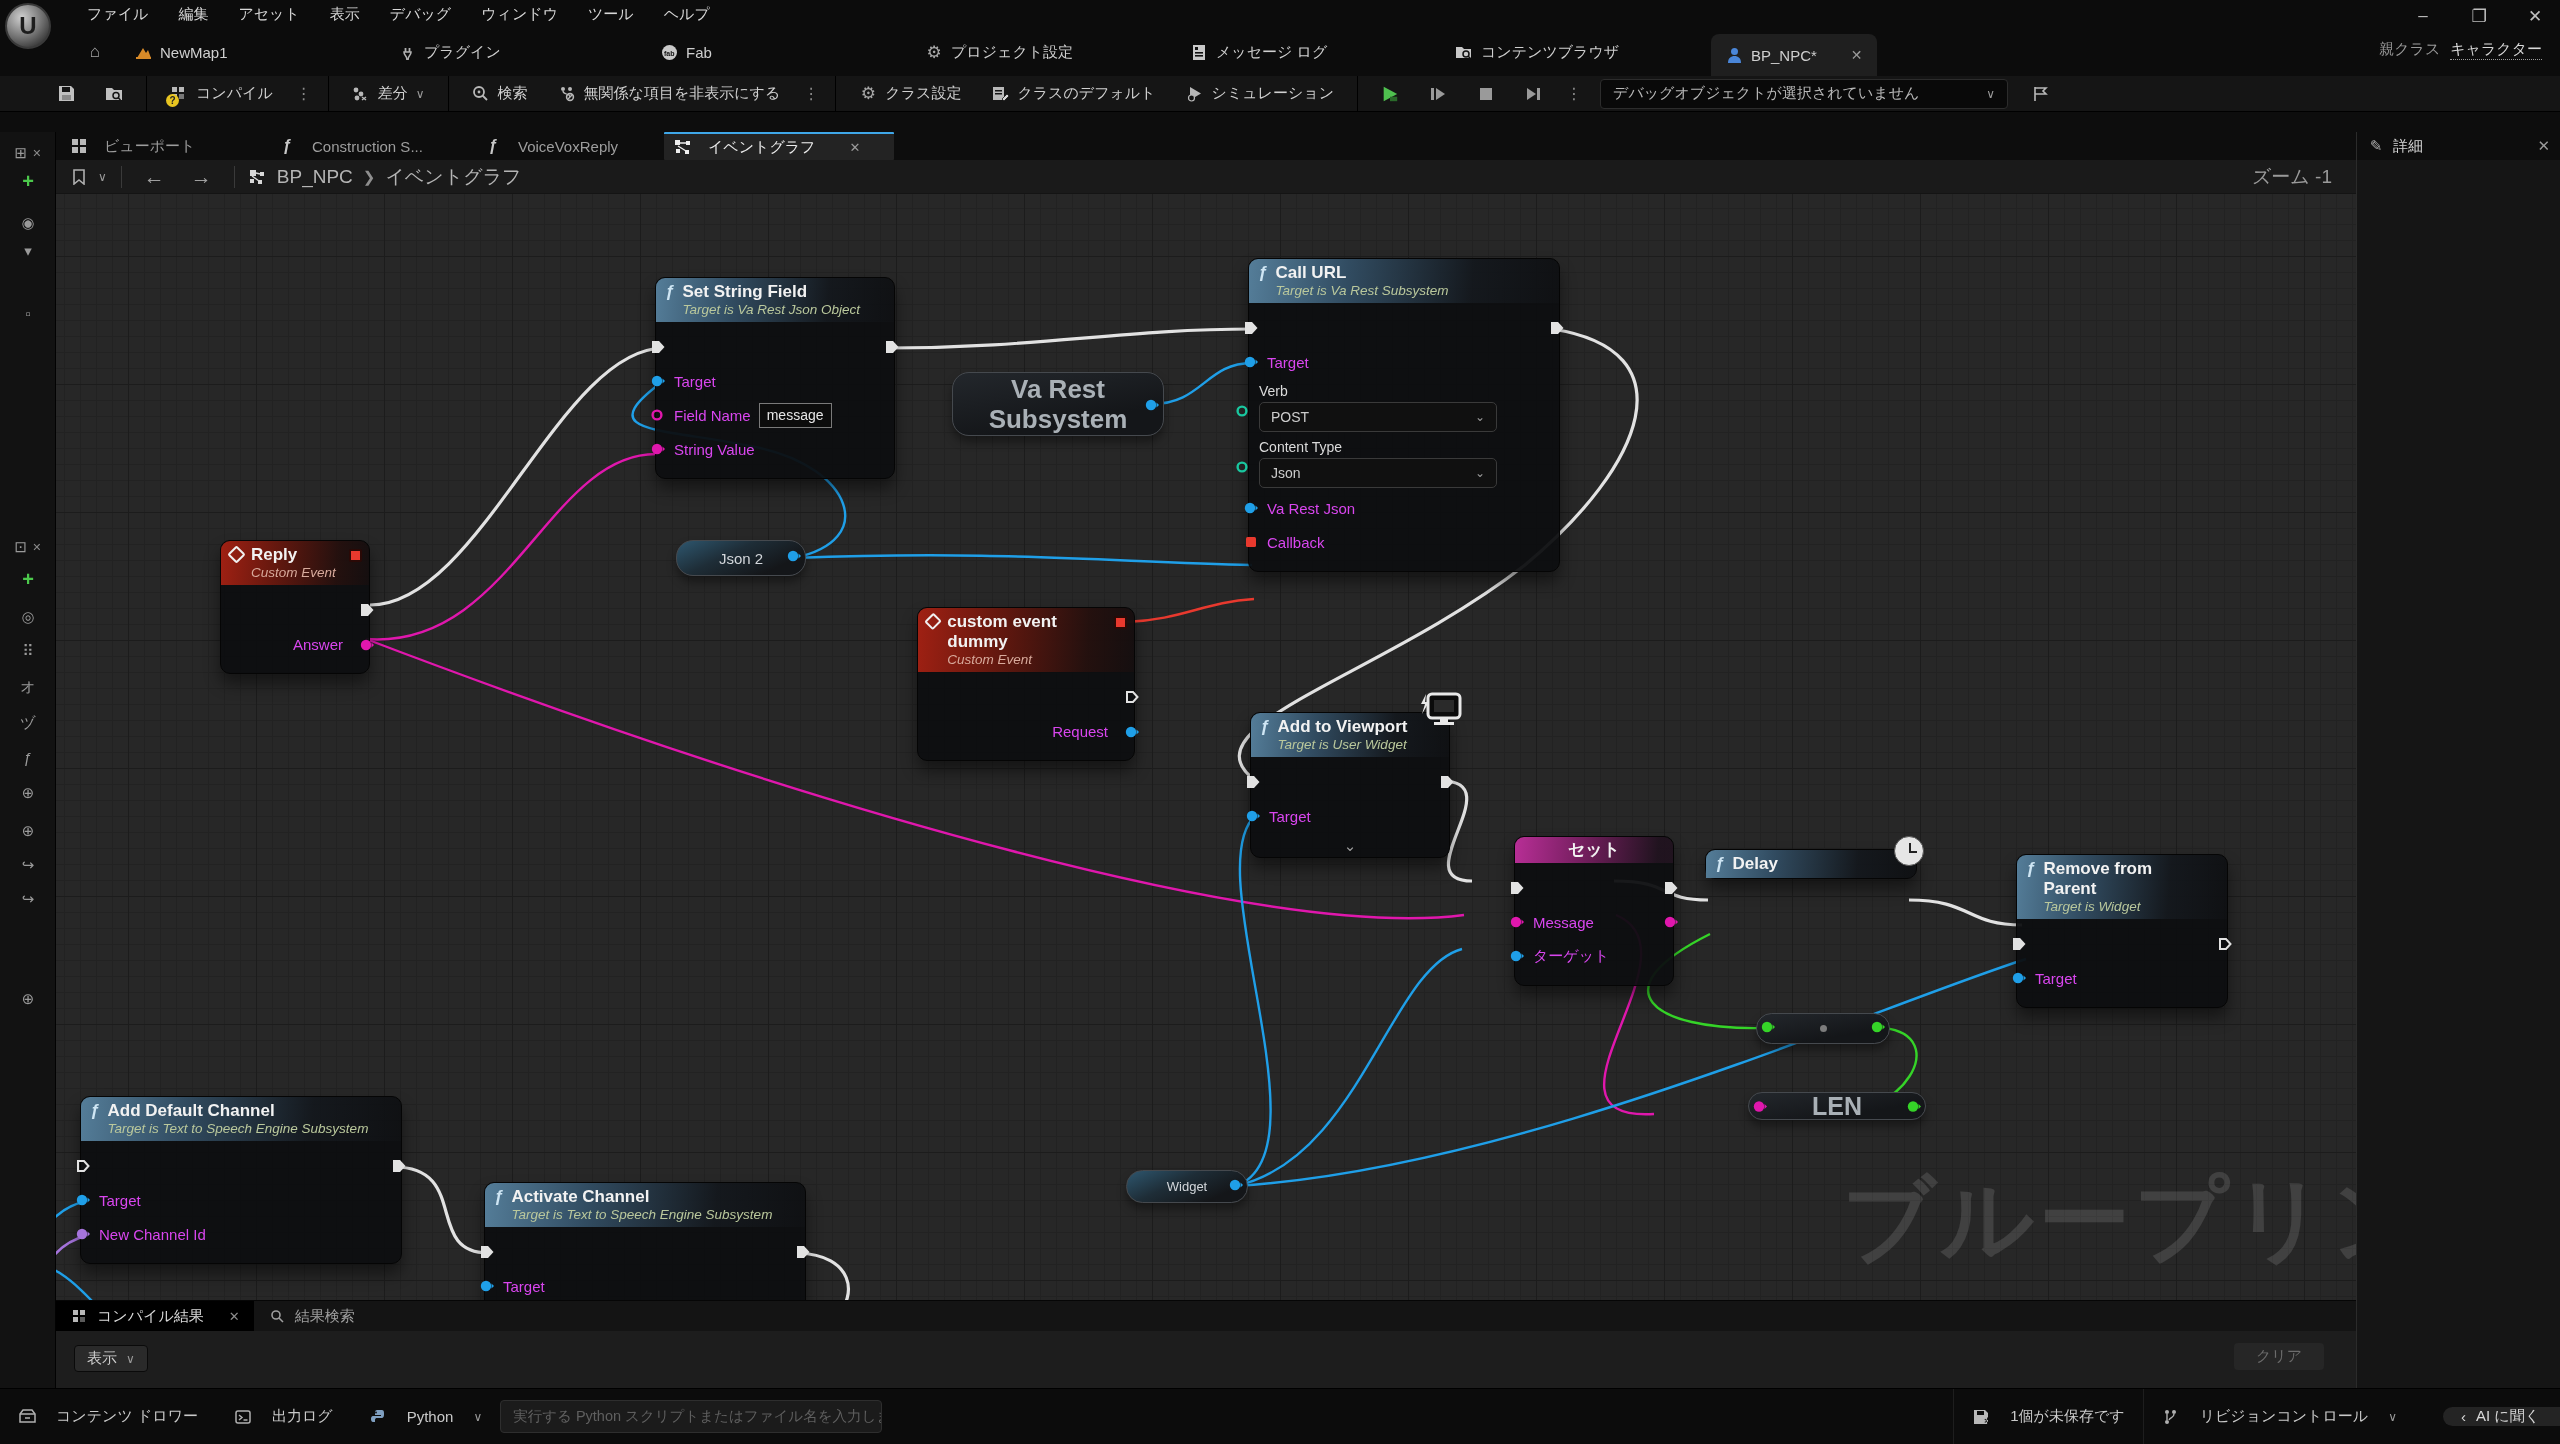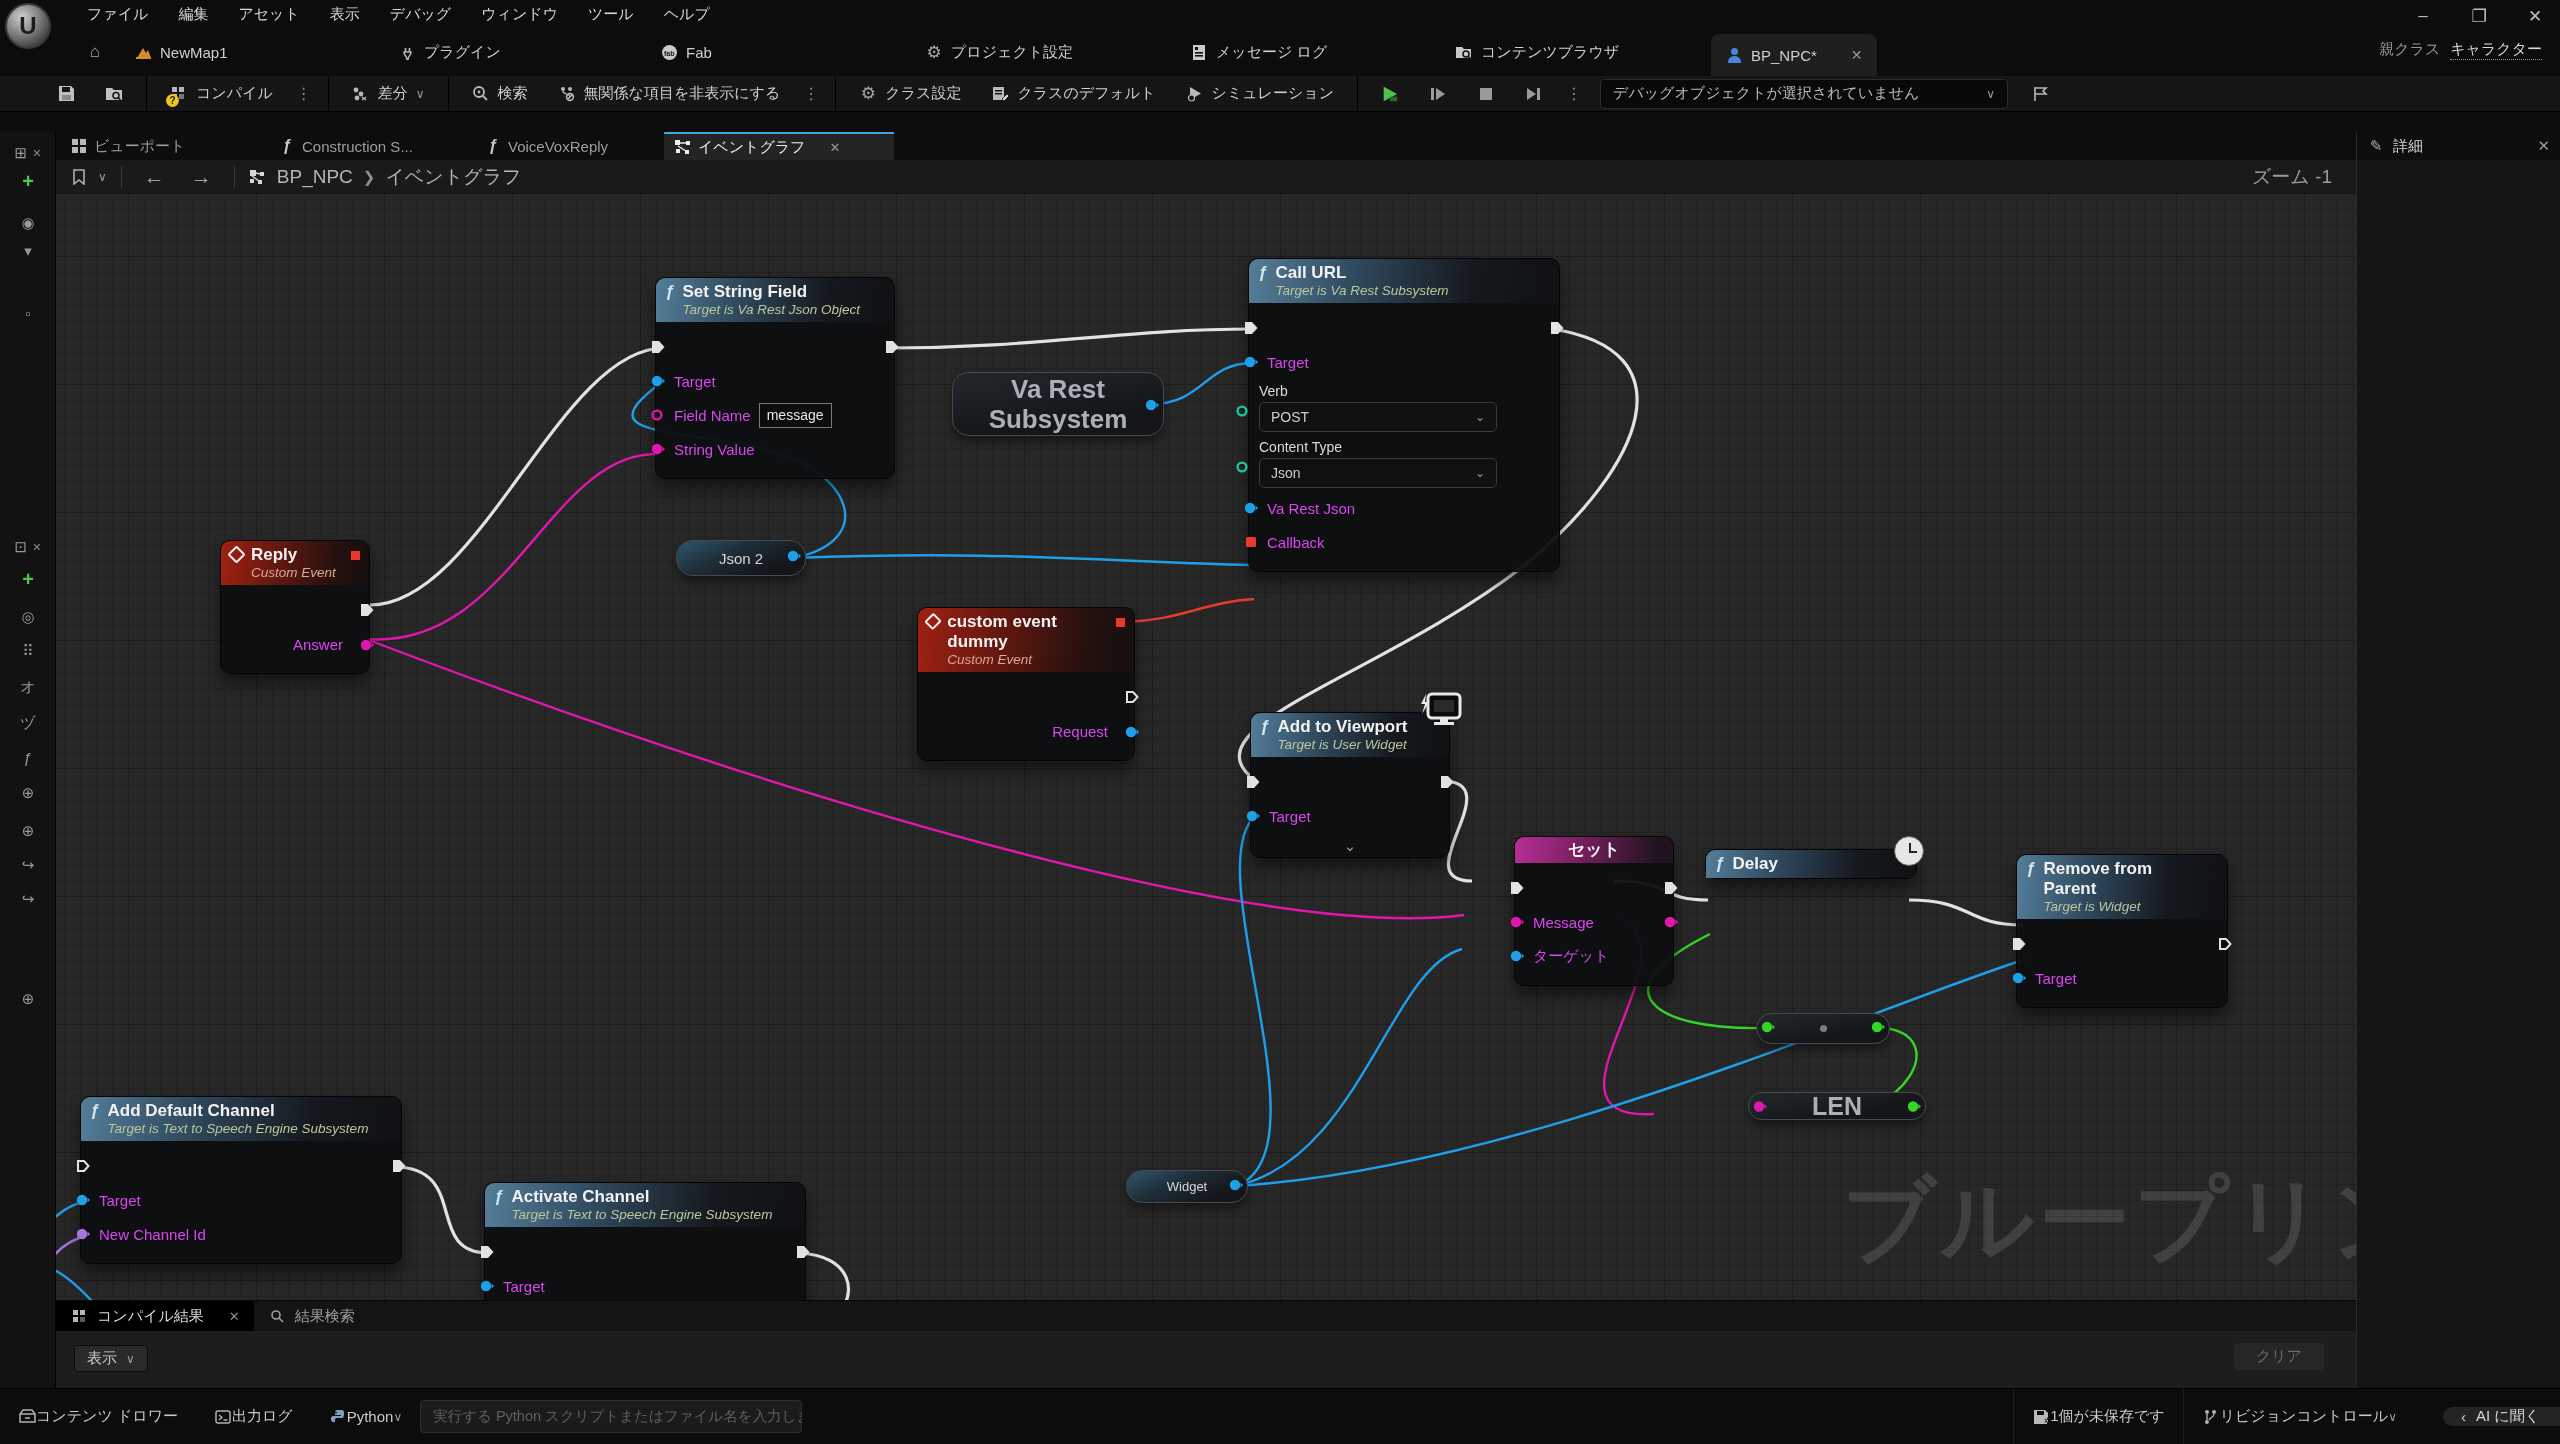--- a/index.html
+++ b/index.html
@@ -24,21 +24,21 @@
   .toolbar{position:absolute;left:0;top:76px;width:2560px;height:36px;background:#151515;border-bottom:1px solid #000;display:flex;align-items:center;padding-left:44px;gap:4px;}
   .tbtn{display:flex;align-items:center;gap:8px;padding:0 13px;height:30px;color:#d0d0d0;font-size:15px;}
   .tsep{width:1px;height:36px;background:#000;margin:0 6px;}
   .kebab{color:#8a8a8a;font-size:16px;padding:0 6px;}
   .caret{color:#9a9a9a;font-size:12px;}
   .badgeq{position:absolute;left:-4px;bottom:-4px;width:13px;height:13px;border-radius:50%;background:#e8c521;color:#222;font-size:10px;font-weight:bold;display:flex;align-items:center;justify-content:center;}
   .debugsel{display:flex;align-items:center;justify-content:space-between;width:408px;height:30px;background:#090909;border:1px solid #2c2c2c;border-radius:4px;padding:0 12px;color:#b8b8b8;font-size:15px;margin:0 8px;}
   
   .strip{position:absolute;left:0;top:112px;width:2560px;height:20px;background:#0d0d0d;}
   .doctabs{position:absolute;left:56px;top:132px;width:2300px;height:28px;background:#0d0d0d;}
-  .doctab{position:absolute;top:0;height:28px;display:flex;align-items:center;gap:6px;color:#9d9d9d;font-size:15px;padding:0 10px;}
+  .doctab{position:absolute;top:0;height:28px;display:flex;align-items:center;gap:16px;color:#9d9d9d;font-size:15px;padding:0 10px;}
   .doctab.active{background:#232323;color:#ececec;border-top:2px solid #3fa7e8;border-radius:1px;}
   .doctab .close{color:#9a9a9a;margin-left:18px;font-size:13px;}
   
   .lsidebar{position:absolute;left:0;top:132px;width:56px;height:1256px;background:#121212;border-right:1px solid #020202;}
   .lsb-item{width:56px;height:30px;display:flex;align-items:center;justify-content:center;color:#9a9a9a;font-size:15px;gap:5px;}
   .lsb-item .plus{color:#4cc94c;font-weight:bold;font-size:20px;}
   .details{position:absolute;left:2356px;top:132px;width:204px;height:1256px;background:#151515;border-left:1px solid #2b2b2b;}
   .dethead{height:28px;background:#0d0d0d;display:flex;align-items:center;padding:0 10px;gap:8px;color:#d6d6d6;}
   .dethead .close{margin-left:auto;color:#9a9a9a;}
   
@@ -95,21 +95,21 @@
   .results{position:absolute;left:56px;top:1300px;width:2300px;height:88px;background:#1d1d1d;border-top:1px solid #060606;}
   .rtabs{height:30px;background:#141414;display:flex;align-items:flex-end;}
   .rtab{height:30px;display:flex;align-items:center;gap:9px;padding:0 14px;color:#9f9f9f;font-size:15px;}
   .rtab.active{background:#000000;color:#dadada;}
   .rtab .close{color:#8d8d8d;font-size:13px;margin-left:16px;}
   .rbody{position:relative;height:58px;}
   .showbtn{position:absolute;left:18px;top:14px;display:flex;align-items:center;gap:9px;height:27px;background:#2a2a2a;border:1px solid #0a0a0a;border-radius:4px;padding:0 12px;color:#cfcfcf;font-size:15px;}
   .clearbtn{position:absolute;right:32px;top:12px;height:27px;background:#262626;border-radius:4px;padding:0 22px;color:#6c6c6c;font-size:15px;display:flex;align-items:center;}
   
   .statusbar{position:absolute;left:0;top:1388px;width:2560px;height:56px;background:#0c0c0c;border-top:1px solid #000;display:flex;align-items:center;}
-  .sbitem{display:flex;align-items:center;gap:0;padding:0 18px;height:56px;color:#c9c9c9;font-size:15px;}
+  .sbitem{display:flex;align-items:center;gap:20px;padding:0 18px;height:56px;color:#c9c9c9;font-size:15px;}
   .pyinput{display:flex;align-items:center;width:382px;height:33px;background:#1b1b1b;border:1px solid #2e2e2e;border-radius:4px;padding:0 12px;color:#5f5f5f;font-size:14.5px;white-space:nowrap;overflow:hidden;}
   .sbright{margin-left:auto;display:flex;align-items:stretch;height:56px;}
   .sbright .sbitem{border-left:1px solid #1e1e1e;}
   .aibtn{display:flex;align-items:center;gap:10px;background:#242424;border-radius:20px 0 0 20px;padding:0 20px 0 18px;margin:8px 0 8px 10px;color:#d8d8d8;}
 </style>
 </head>
 <body>
 
 <div class="app">
 

